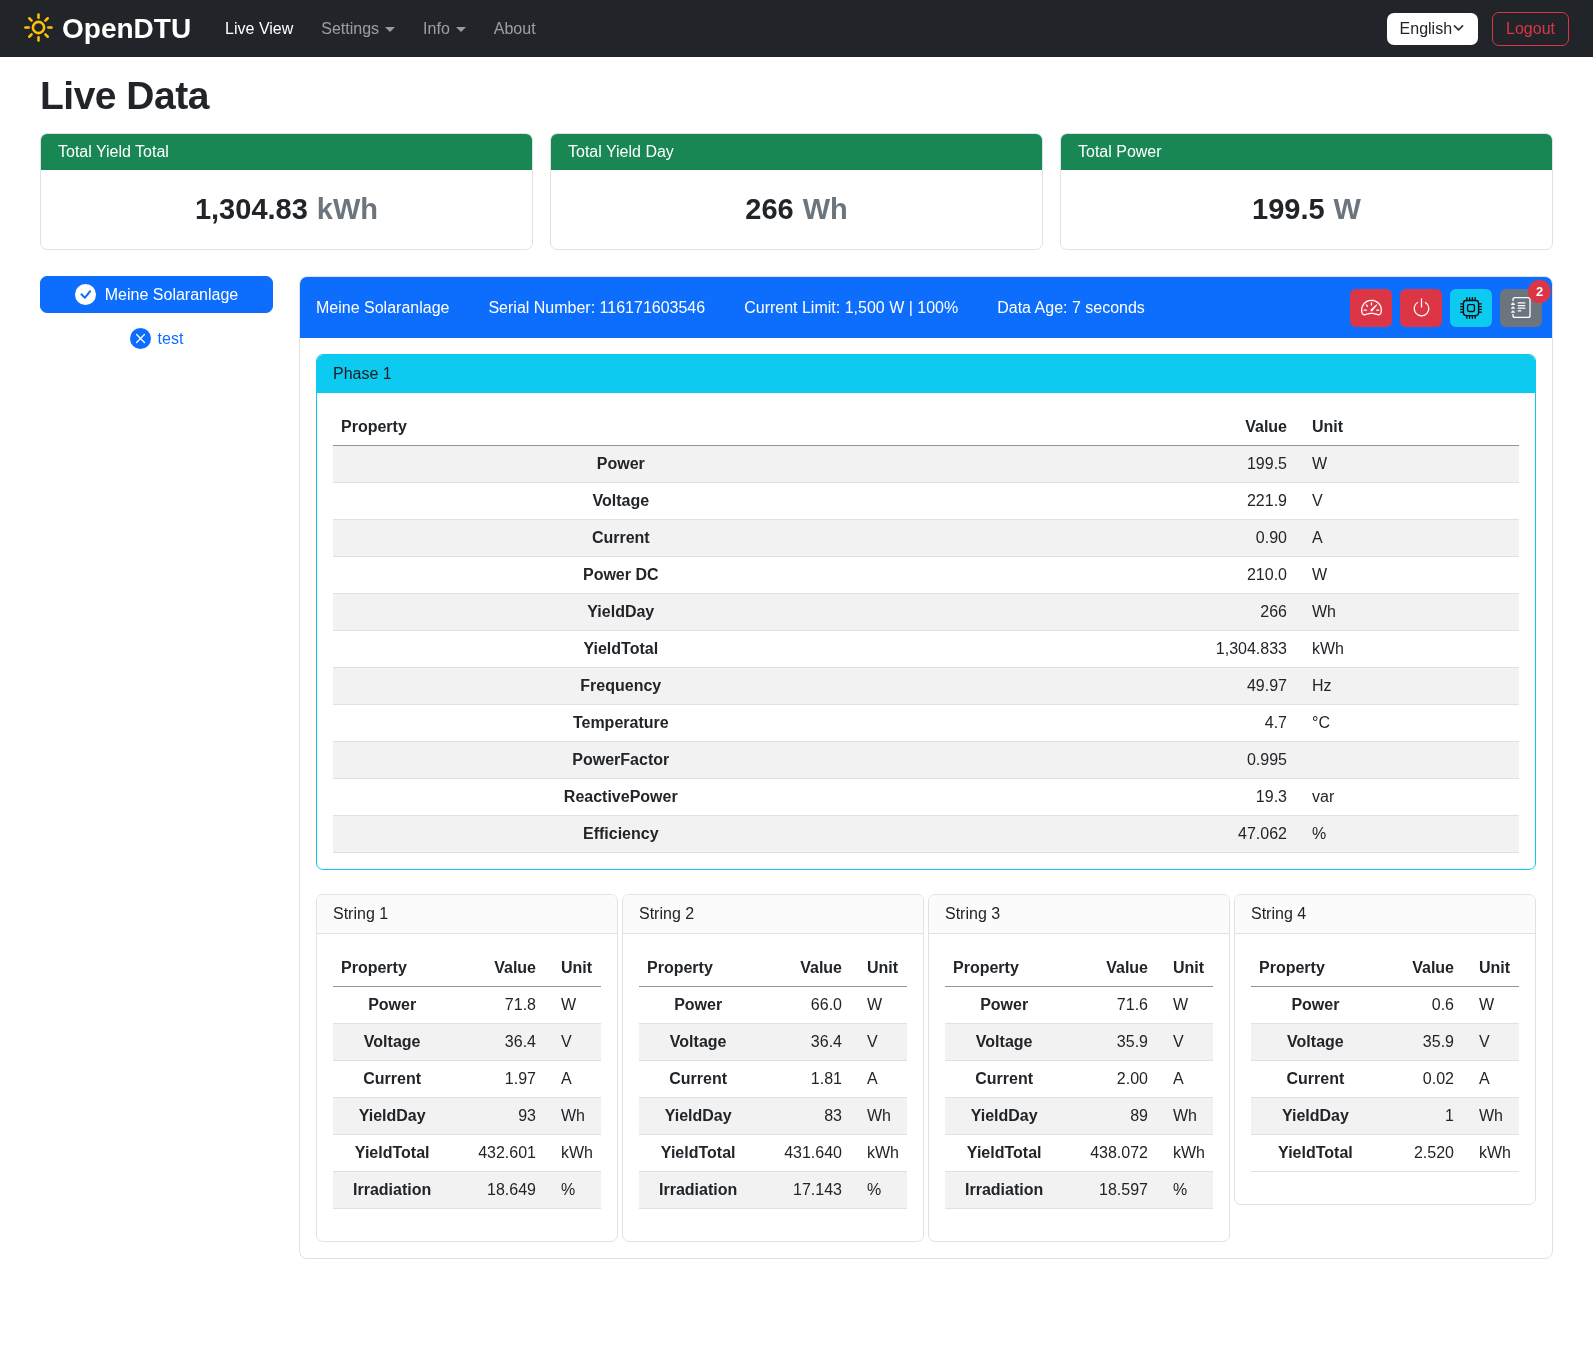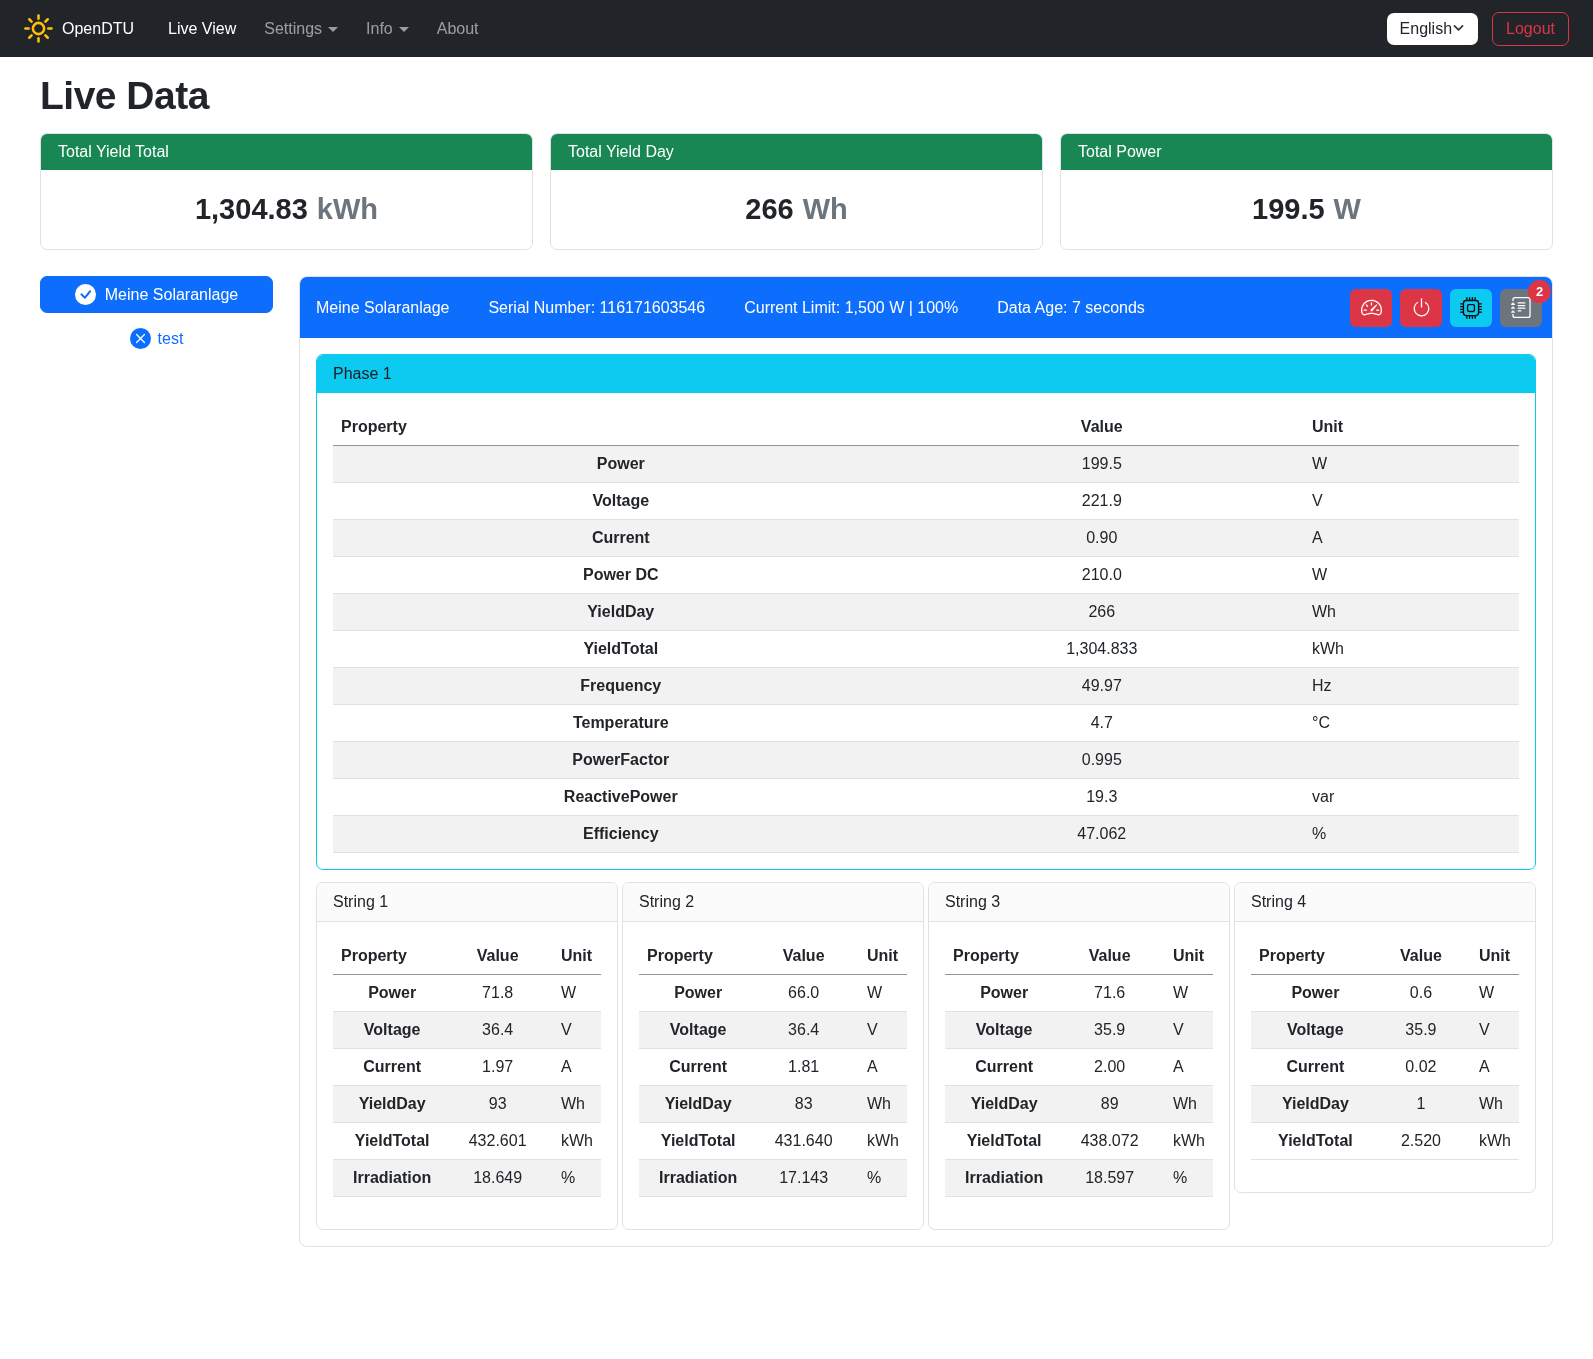--- a/index.html
+++ b/index.html
@@ -8,21 +8,21 @@
     width:1593px; min-height:1359px;
     font-family:"Liberation Sans", sans-serif;
     color:#212529; font-size:16px;
   }
 
   
   .navbar {
     background:#212529; height:57px;
     display:flex; align-items:center; padding:0 24px;
   }
-  .brand { display:flex; align-items:center; gap:9px; color:#fff; font-size:16px; font-weight:400; cursor:pointer; }
+  .brand { display:flex; align-items:flex-start; gap:9px; color:#fff; font-size:28px; font-weight:700; cursor:pointer; }
   .brand svg { display:block; }
   .nav-items { display:flex; align-items:center; margin-left:22px; gap:4px; }
   .nav-link {
     color:rgba(255,255,255,.55); padding:8px 12px; cursor:pointer;
     display:flex; align-items:center; gap:6px;
   }
   .nav-link.active { color:#fff; }
   .caret {
     width:0; height:0; border-left:5px solid transparent; border-right:5px solid transparent;
     border-top:5px solid rgba(255,255,255,.55); display:inline-block; margin-top:2px;
@@ -90,29 +90,29 @@
   .phase-panel { border:1px solid #0dcaf0; border-radius:7px; }
   .phase-header { background:#0dcaf0; color:#1a1e21; padding:10px 16px; border-radius:6px 6px 0 0; }
   .phase-body { padding:16px; }
 
   
   table.data-table { width:100%; border-collapse:collapse; font-size:16px; }
   table.data-table th, table.data-table td { padding:9px 8px; text-align:left; }
   table.data-table th { font-weight:700; border-bottom:1px solid #8f959b; }
   table.data-table td { border-bottom:1px solid #dee2e6; }
   table.data-table td.c0 { font-weight:700;text-align:center; }
-  table.data-table .c1 { text-align:center; }
+  table.data-table .c1 { text-align:right; }
   table.data-table .c2 { text-align:left; padding-left:17px; }
   .phase-table .c2 { width:224px; }
   .string-table .c2 { width:55px; }
   .stripe-odd tbody tr:nth-child(odd) { background:rgba(0,0,0,.05); }
   .stripe-even tbody tr:nth-child(even) { background:rgba(0,0,0,.05); }
 
   
-  .strings-row { display:flex; gap:4px; margin-top:12px; align-items:flex-start;border-radius:24px; }
+  .strings-row { display:flex; gap:4px; margin-top:24px; align-items:flex-start;border-radius:24px; }
   .string-card { flex:1; border:1px solid #dee2e6; border-radius:7px; background:#fff; }
   .string-header {
     padding:10px 16px; background:#fbfbfc; border-bottom:1px solid #dee2e6;
     border-radius:6px 6px 0 0; color:#212529;
   }
   .string-body { padding:16px 16px 0 16px; }
   .string-body table { margin-bottom:32px; }
 
   .chev { margin-top:1px; }
 </style>

